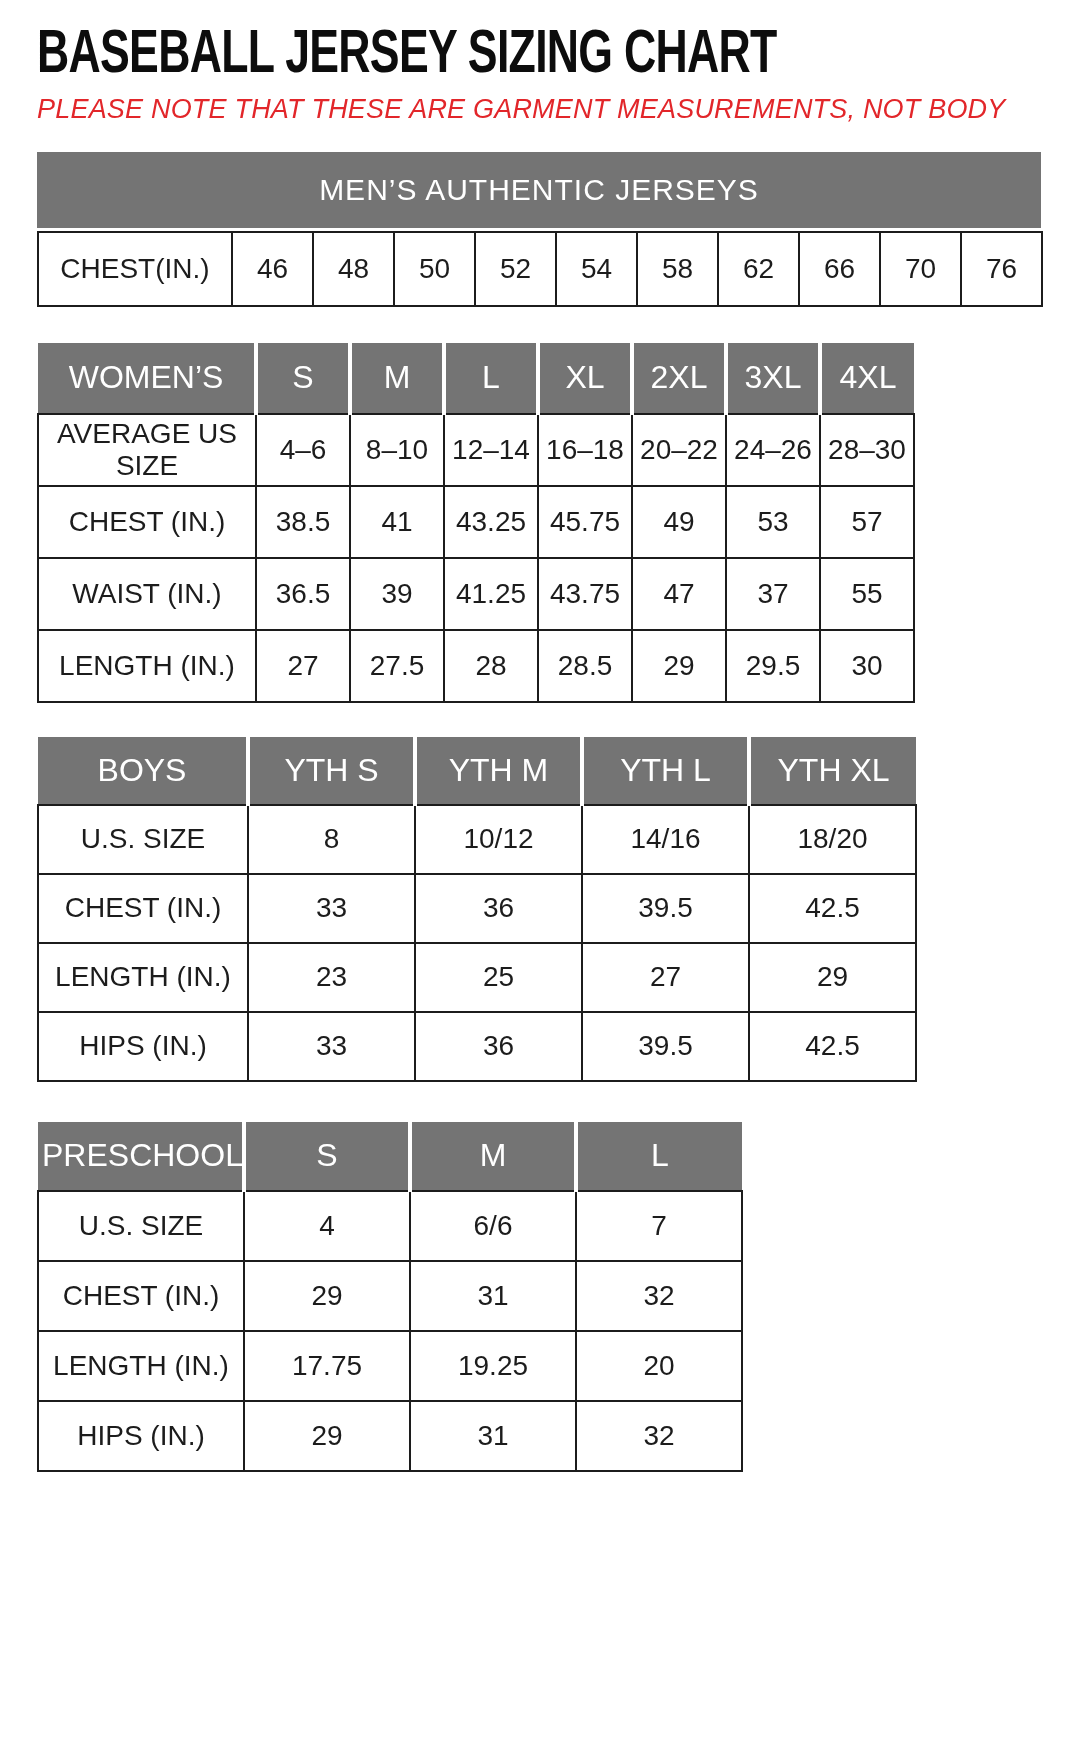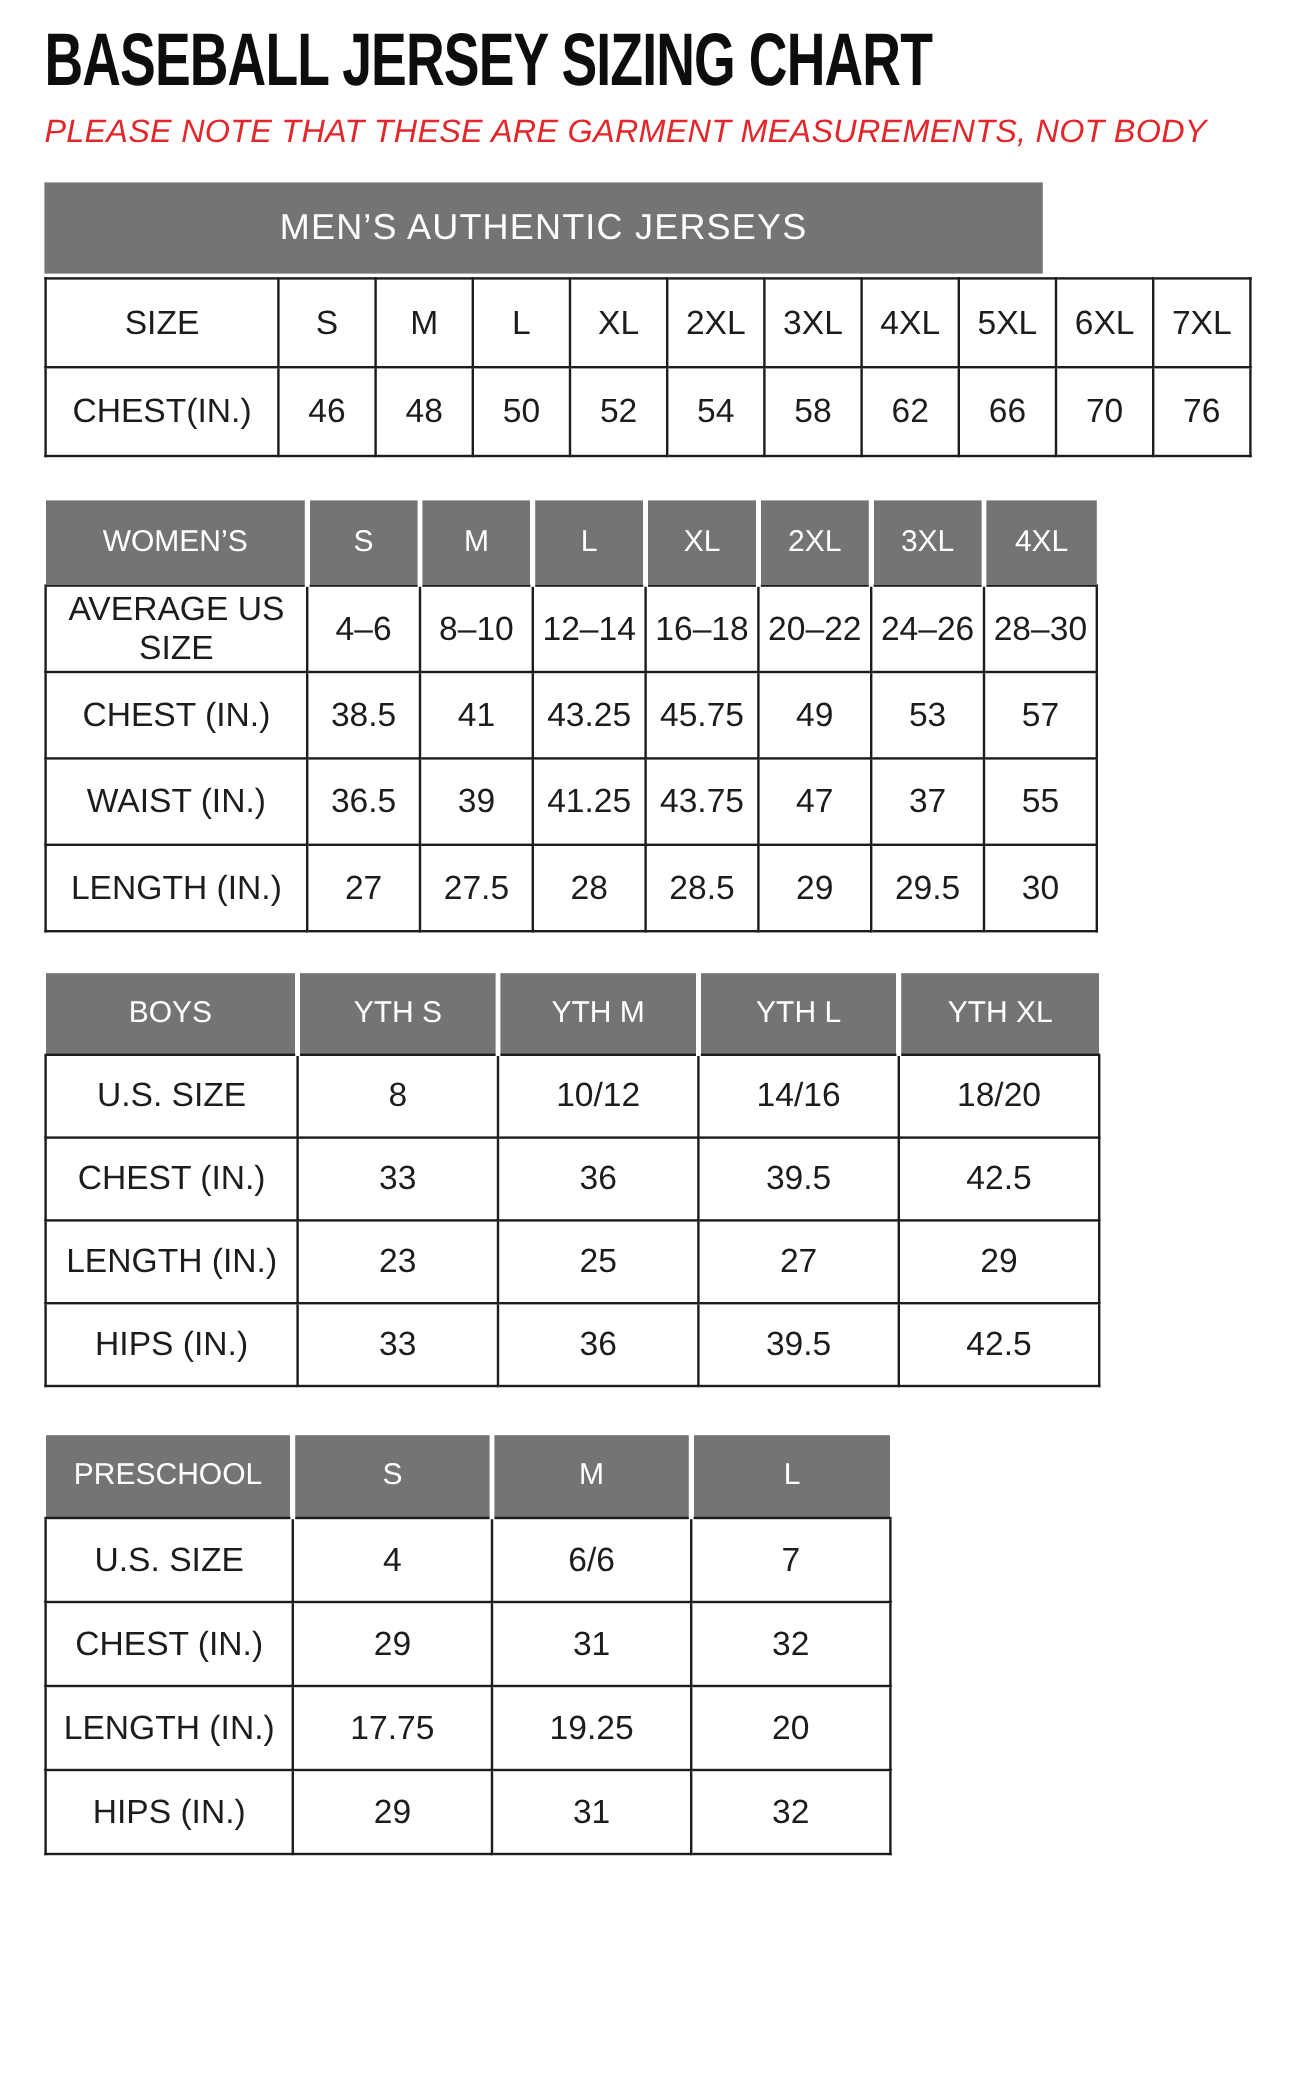--- a/index.html
+++ b/index.html
@@ -16,42 +16,42 @@
     transform:scaleX(0.72);transform-origin:left center;
     white-space:nowrap;color:#0d0d0d;line-height:1.0;
   }
   .note{margin-top:10px;font-style:italic;}
   .note div{
     color:#e2262a;font-size:27px;font-weight:400;line-height:1.32;
     letter-spacing:0.2px;white-space:nowrap;
   }
 
   .banner{
-    margin-top:24px;width:832px;height:76px;background:#747474;
+    margin-top:24px;width:1004px;height:76px;background:#747474;
     color:#ffffff;font-size:30px;letter-spacing:1px;
     display:flex;align-items:center;justify-content:center;
     margin-bottom:3px;
   }
 
   table{border-collapse:collapse;table-layout:fixed;}
   td{
     border:2px solid #1c1c1c;text-align:center;vertical-align:middle;
     font-size:28px;color:#1c1c1c;padding:0 4px;overflow:hidden;
     background:#ffffff;
   }
   .mens td{height:72px;}
   .womens td{height:70px;}
   .boys td{height:67px;}
   .preschool td{height:68px;}
 
   tr.hdr td{
     background:#747474;color:#ffffff;
     border:4px solid #ffffff;border-top:none;
     border-bottom:2px solid #1c1c1c;
-    font-size:25px;
+    font-size:32px;
   }
   tr.hdr td:first-child{border-left:none;}
   tr.hdr td:last-child{border-right:none;}
 
   .gap-sm{height:36px;}
   .gap-w{height:34px;}
   .gap-b{height:40px;}
 </style>
 </head>
 <body>
@@ -74,33 +74,20 @@
         <col style="width:81px;">
       <col style="width:81px;">
         <col style="width:81px;">
         <col style="width:81px;">
       <col style="width:81px;">
         <col style="width:81px;">
         <col style="width:81px;">
       <col style="width:81px;">
     </colgroup>
     <tbody>
-        <tr>
-          <td>SIZE</td>
-          <td>S</td>
-          <td>M</td>
-          <td>L</td>
-          <td>XL</td>
-          <td>2XL</td>
-          <td>3XL</td>
-          <td>4XL</td>
-          <td>5XL</td>
-          <td>6XL</td>
-          <td>7XL</td>
-        </tr>
         <tr>
           <td>CHEST(IN.)</td>
           <td>46</td>
           <td>48</td>
           <td>50</td>
           <td>52</td>
           <td>54</td>
           <td>58</td>
           <td>62</td>
           <td>66</td>

